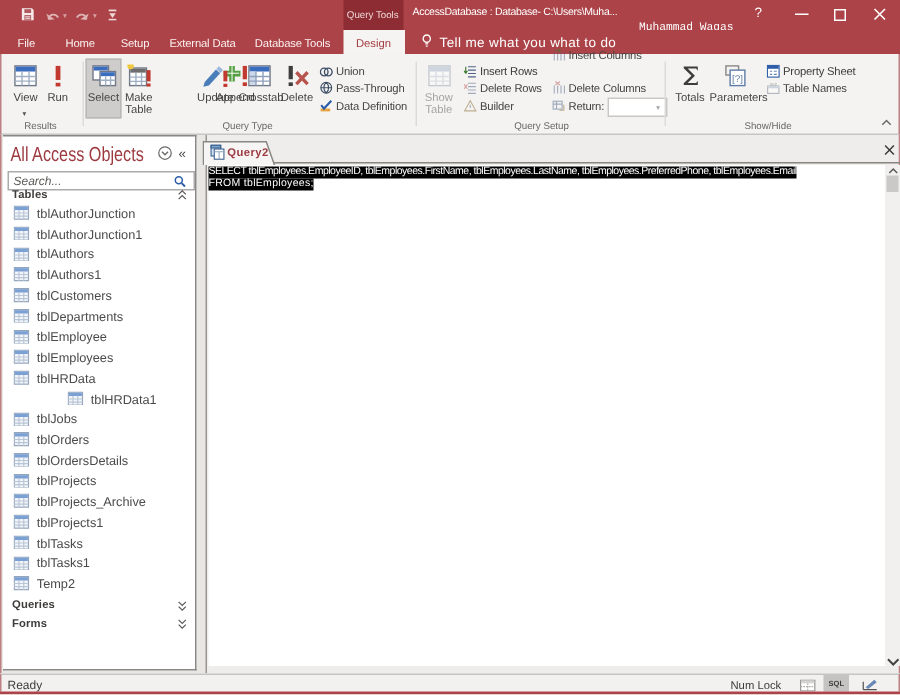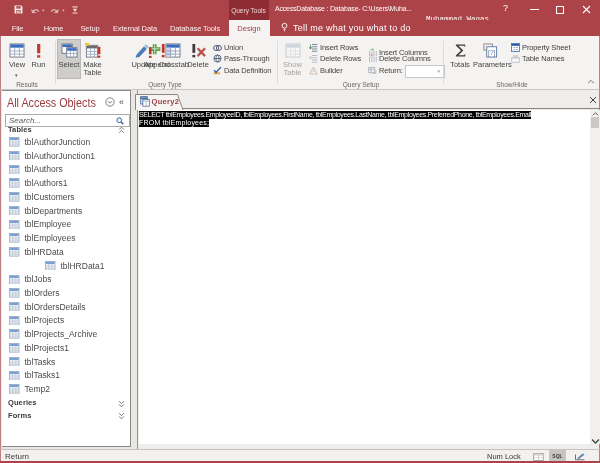--- a/index.html
+++ b/index.html
@@ -213,21 +213,21 @@
       <path d="M4 2 h7 M4 5 h7 M4 8 h7 M4 11 h7"></path>
       <path d="M0.5 3 l3 4 M3.5 3 l-3 4" stroke="#b85a55"></path>
     </svg>Delete Rows
 </div>
 <div class="abs srow gray" style="left:309px; top:65.5px;">
 <svg width="9" height="9" viewBox="0 0 12 12" opacity="0.5" fill="none" stroke="#8a6a30" stroke-width="1">
       <path d="M6 1.5 L11 10.5 H1 z"></path>
       <path d="M6 5 v3" stroke="#4d6488"></path>
     </svg>Builder
 </div>
-<div class="abs srow gray" style="left:368px; top:48px;">
+<div class="abs srow gray" style="left:368px; top:32px;">
 <svg width="9" height="9" viewBox="0 0 12 12" opacity="0.5" fill="none" stroke="#4d6488" stroke-width="1">
       <path d="M2 4 v7 M5 4 v7 M8 4 v7 M11 4 v7"></path>
       <path d="M2 2 h6 M8 2 l-2.5 -1.5 M8 2 l-2.5 1.5" stroke="#3c7a2e"></path>
     </svg>Insert Columns
 </div>
 <div class="abs srow gray" style="left:368px; top:54px;">
 <svg width="9" height="9" viewBox="0 0 12 12" opacity="0.5" fill="none" stroke="#4d6488" stroke-width="1">
       <path d="M2 4 v7 M5 4 v7 M8 4 v7 M11 4 v7"></path>
       <path d="M3 0.5 l4 3 M7 0.5 l-4 3" stroke="#b85a55"></path>
     </svg>Delete Columns
@@ -448,21 +448,21 @@
   <div class="abs iconly" style="left:452.5px; top:348px; width:10px; text-align:center;">
     <svg width="9" height="7" viewBox="0 0 9 7" fill="none" stroke="#44423f" stroke-width="1.3">
         <path d="M1 1.5 L4.5 5 L8 1.5"></path>
       </svg>
   </div>
   <div class="abs sqlline" style="left:1.5px; top:20.5px; letter-spacing:-0.33px;">SELECT tblEmployees.EmployeeID, tblEmployees.FirstName, tblEmployees.LastName, tblEmployees.PreferredPhone, tblEmployees.Email</div>
   <div class="abs sqlline" style="left:1.5px; top:28.5px; letter-spacing:0.2px;">FROM tblEmployees;</div>
 </div>
 
 <div class="abs" id="statusbar"></div>
-<div class="abs" style="left:5px; top:452px; font-size:8px; color:#3b3b3b;">Return</div>
+<div class="abs" style="left:5px; top:452px; font-size:8px; color:#3b3b3b;">Ready</div>
 <div class="abs" style="left:487px; top:452px; font-size:7.5px; color:#3b3b3b;">Num Lock</div>
 <div class="abs iconly" style="left:533px; top:452.5px;">
 <svg width="11" height="8" viewBox="0 0 14 11">
       <rect x="0.5" y="0.5" width="13" height="10" fill="#fff" stroke="#908e8c"></rect>
       <rect x="1" y="1" width="12" height="2.5" fill="#d5d3d1"></rect>
       <path d="M0.5 6.5 h13 M7 3.5 v7" stroke="#aaa8a6" stroke-dasharray="1.5 1"></path>
     </svg>
 </div>
 <div class="abs" style="left:549px; top:449.5px; width:17px; height:11.5px; background:#c6c4c2; text-align:center; font-size:5px; font-weight:bold; color:#3b3b3b; line-height:12px;">SQL</div>
 <div class="abs iconly" style="left:574px; top:451.5px;">

